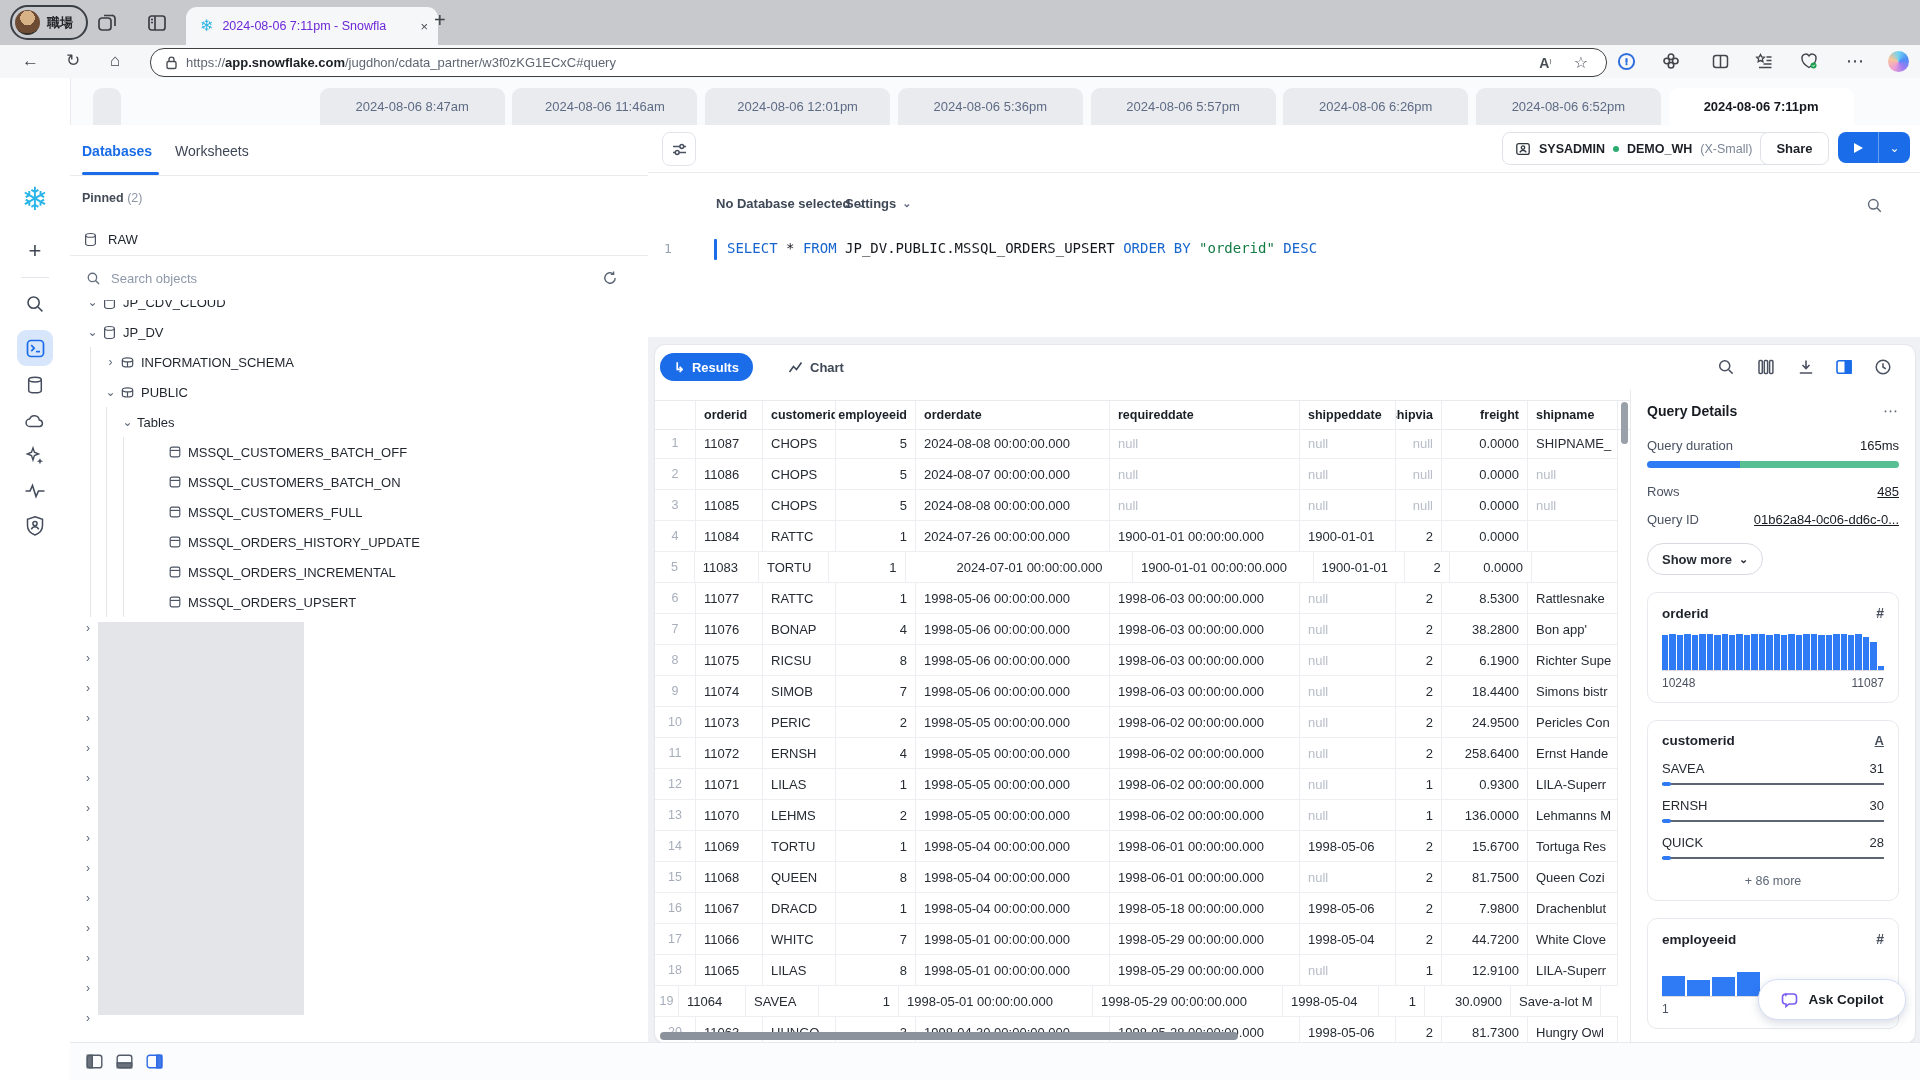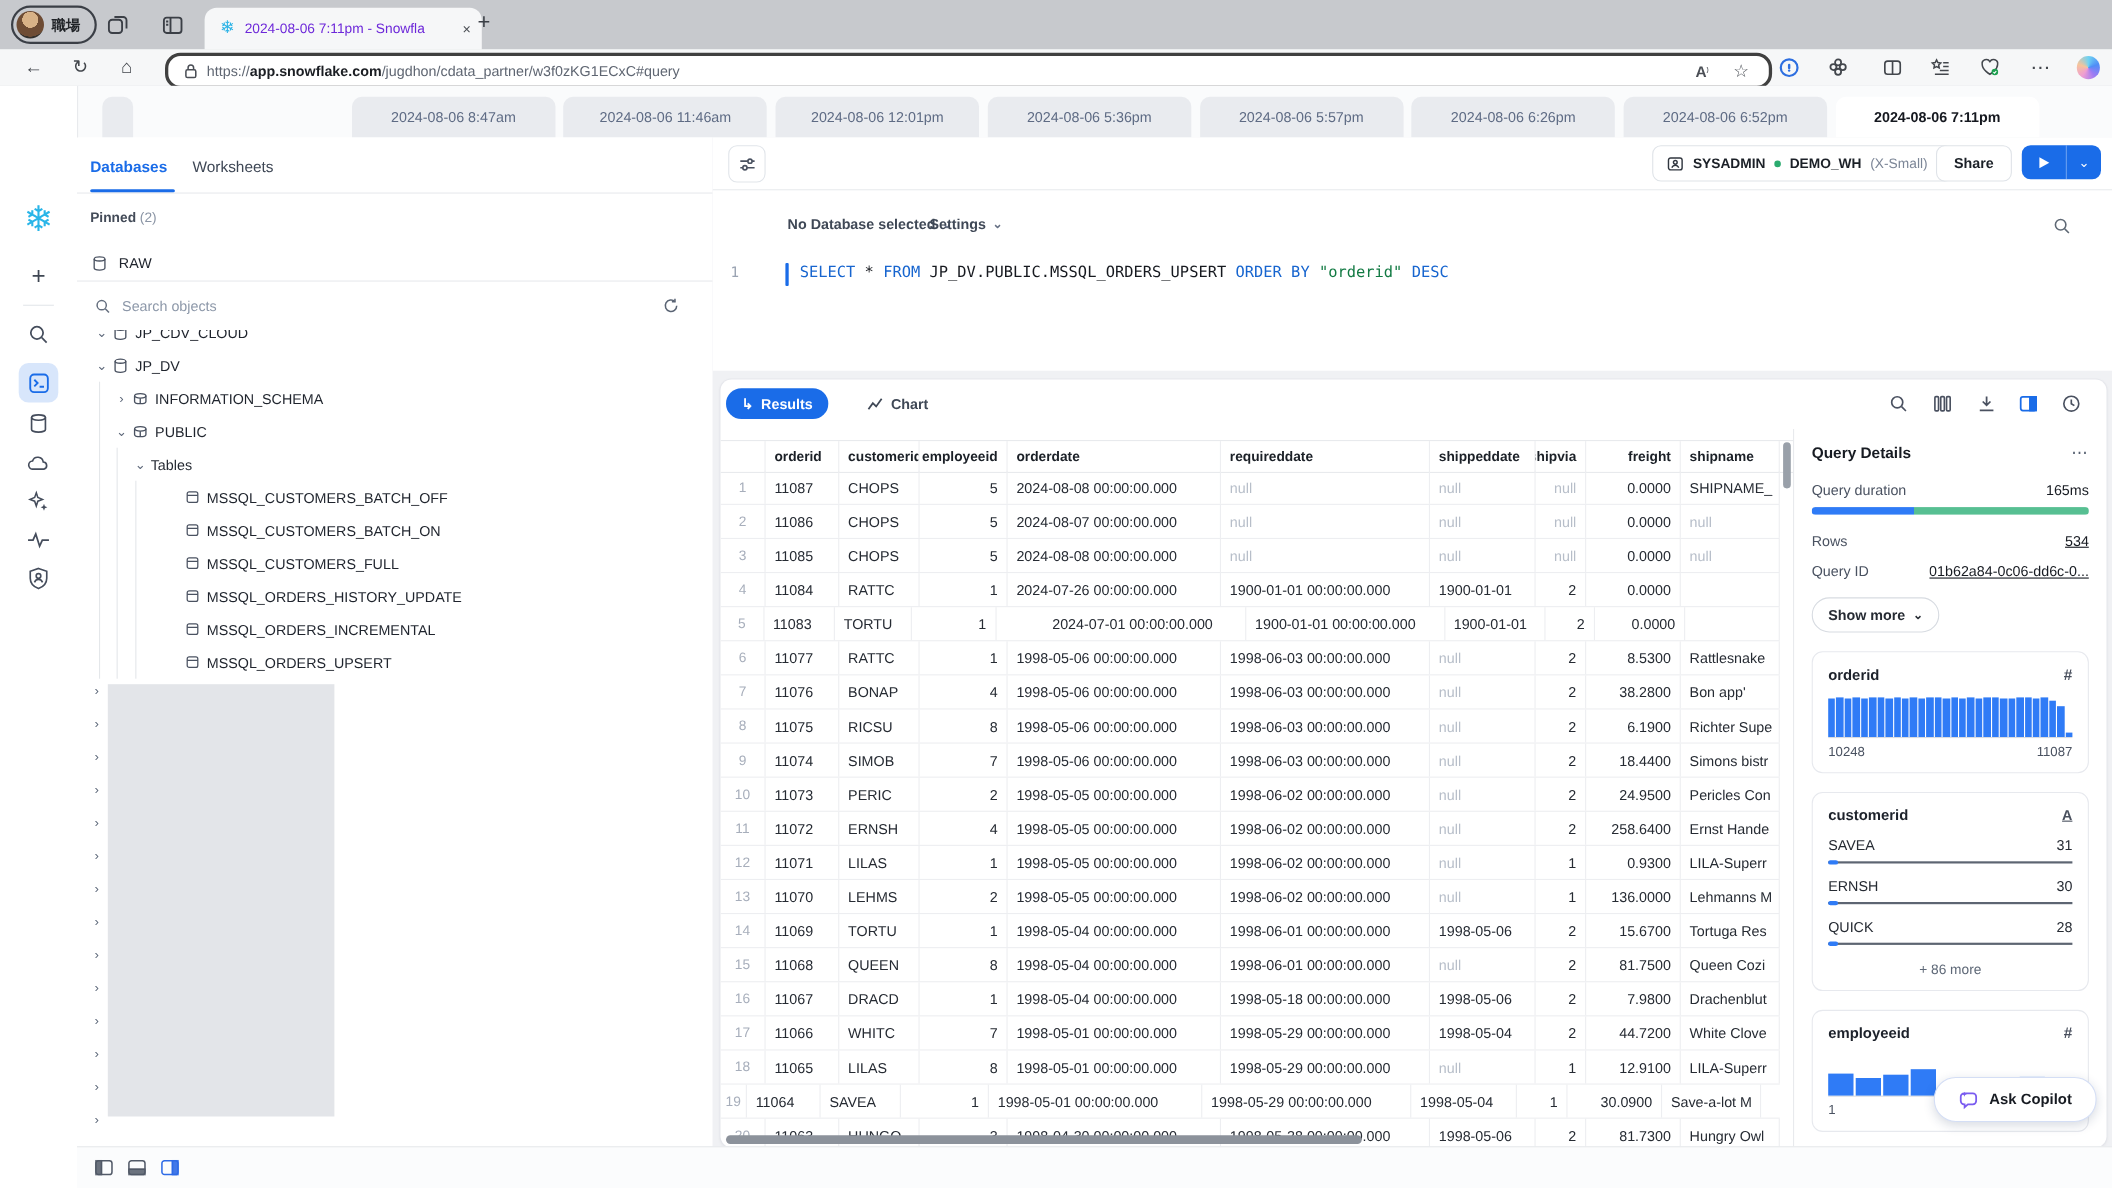--- a/index.html
+++ b/index.html
@@ -18,21 +18,21 @@
   .chrome-ic{position:absolute;top:12px;color:#3b3f46;}
   .btab{position:absolute;left:186px;top:7px;width:228px;height:38px;background:#f6f7f8;
         border-radius:11px 11px 0 0;display:flex;align-items:center;gap:9px;padding:0 10px 0 14px;}
   .favicon{color:#2bb3e6;font-size:16px;line-height:1;}
   .btab-title{flex:1;font-size:12.5px;color:#6d28d9;white-space:nowrap;overflow:hidden;}
   .btab-close{color:#4b4f55;font-size:13px;}
   .newtab{position:absolute;left:434px;top:9px;font-size:20px;color:#3b3f46;}
 
   .toolbar{position:absolute;top:45px;left:0;right:0;height:33px;background:#f6f7f8;border-bottom:1px solid #d7d9dd;}
   .tb-ic{position:absolute;top:4px;color:#43474d;font-size:17px;line-height:24px;}
-  .urlpill{position:absolute;left:150px;top:3px;width:1455px;height:27px;background:#fff;border:3px solid #404040;
+  .urlpill{position:absolute;left:150px;top:3px;width:1455px;height:27px;background:#fff;border:1px solid #404040;
            border-radius:14px;display:flex;align-items:center;}
   .url-text{font-size:13px;color:#5f6672;white-space:nowrap;margin-left:8px;}
   .url-host{color:#1b1e23;font-weight:700;}
   .pill-right{position:absolute;right:0;top:0;height:27px;display:flex;align-items:center;gap:22px;padding-right:18px;color:#4a4e55;}
   .ext-ic{position:absolute;top:4px;width:24px;height:24px;display:flex;align-items:center;justify-content:center;color:#43474d;}
   .copilot-orb{width:21px;height:21px;border-radius:50%;
        background:conic-gradient(#6fd3f2,#4f8df7,#9f7bf3,#ef9ed2,#f6c49a,#6fd3f2);}
 
   
   .ws-tabbar{position:absolute;top:78px;left:70px;right:0;height:47px;background:#fafbfc;}
@@ -830,21 +830,21 @@
       <div class="qd-row" style="margin-top:18px">
         <span>Query duration</span>
         <span class="qd-val">165ms</span>
       </div>
       <div class="dur-bar">
         <span id="dur-blue" style="background: rgb(47, 123, 246); width: 37%;"></span>
           <span id="dur-green" style="background:#57bf92;flex:1"></span>
       </div>
       <div class="qd-row" style="margin-top:16px">
         <span>Rows</span>
-        <span class="qd-val qd-link">534</span>
+        <span class="qd-val qd-link">485</span>
       </div>
       <div class="qd-row" style="margin-top:13px">
         <span>Query ID</span>
         <span class="qd-val qd-link">01b62a84-0c06-dd6c-0...</span>
       </div>
       <div>
         <span class="showmore">
           <span>Show more</span>
             <span style="font-size:11px">⌄</span>
         </span>

